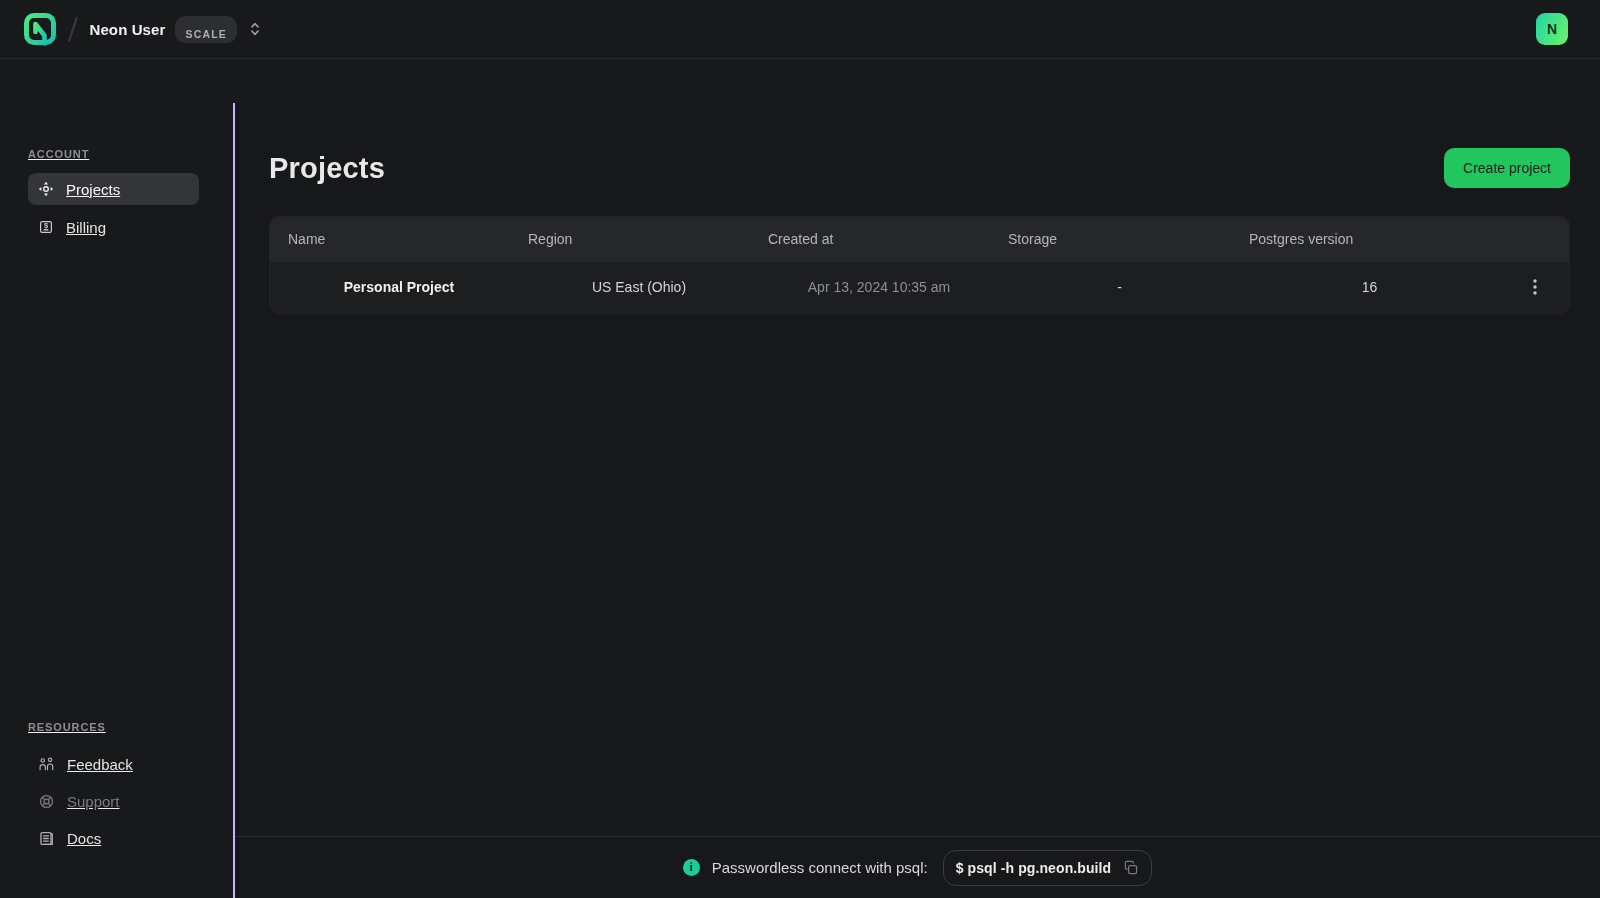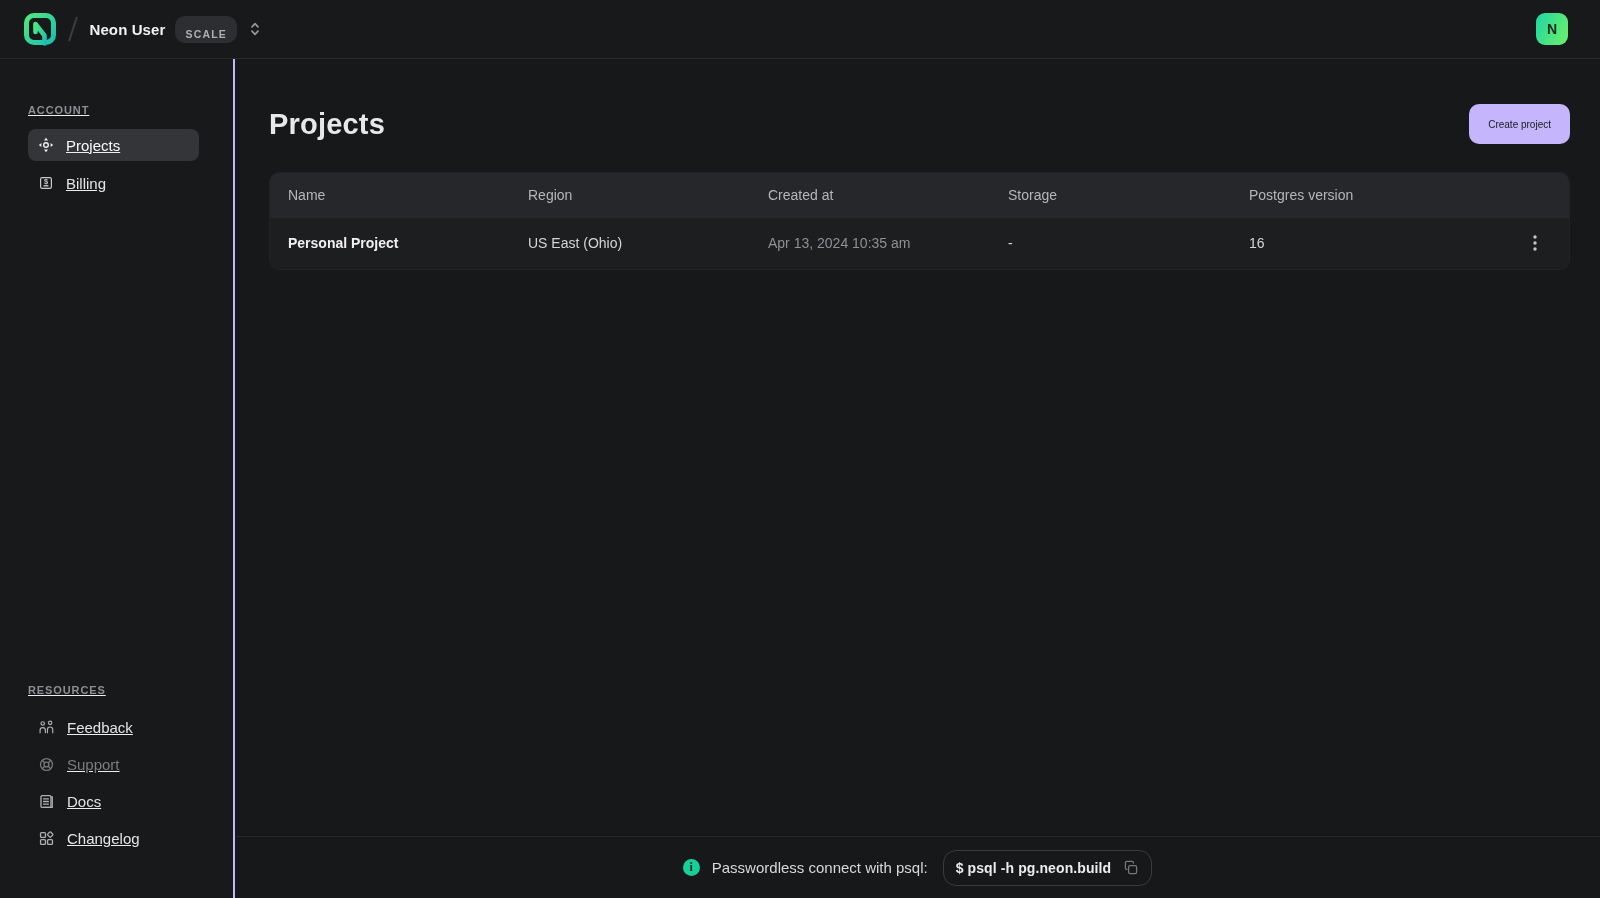--- a/index.html
+++ b/index.html
@@ -3,21 +3,21 @@
 <meta charset="utf-8">
 <style>
   * { box-sizing: border-box; margin: 0; padding: 0; }
   html, body { width: 1600px; height: 898px; overflow: hidden; }
   body {
     background: #18191b;
     font-family: "Liberation Sans", sans-serif;
     color: #ededee;
     -webkit-font-smoothing: antialiased;
   }
-  .app { width: 1600px; height: 898px; display: flex; flex-direction: column; }
+  .app { width: 1600px; height: 898px; display: flex; flex-direction: column; gap: 44px; }
 
   
   .topbar {
     height: 59px; flex: 0 0 59px;
     display: flex; align-items: center; justify-content: space-between;
     border-bottom: 1px solid #27282b;
     padding: 0 32px 0 22px;
     background: #18191b;
   }
   .topbar-left { display: flex; align-items: center; }
@@ -75,23 +75,23 @@
 
   
   .main { flex: 1; display: flex; flex-direction: column; min-width: 0; background: #17181a; }
   .page-head {
     display: flex; align-items: center; justify-content: space-between;
     padding: 45px 30px 0 34px;
   }
   .page-title { font-size: 29px; font-weight: 700; color: #e7e8e9; letter-spacing: .2px; }
   .create-btn {
     height: 40px; padding: 0 19px; border: none; border-radius: 10px;
-    background: #c4b5fd; color: #1b1c1e;
+    background: #22c55e; color: #1b1c1e;
     font-family: "Liberation Sans", sans-serif;
-    font-size: 10px; font-weight: 500; cursor: pointer;
+    font-size: 14px; font-weight: 500; cursor: pointer;
   }
 
   .table-wrap {
     margin: 28px 30px 0 34px;
     border-radius: 10px; overflow: hidden;
     border: 1px solid rgba(255,255,255,0.05);
   }
   table { width: 100%; border-collapse: collapse; table-layout: fixed; }
   col.c-name { width: 240px; } col.c-region { width: 240px; }
   col.c-created { width: 240px; } col.c-storage { width: 241px; }
@@ -99,20 +99,21 @@
   thead th {
     background: #26272a; height: 44px;
     font-size: 14px; font-weight: 500; color: #b5b6b8;
     text-align: left; padding: 0 0 0 18px; cursor: pointer;
   }
   tbody td {
     background: #1d1e20; height: 52px;
     font-size: 14px; color: #d4d5d7;
     padding: 0 0 0 18px;
     border-top: 1px solid rgba(255,255,255,0.045);
+    text-align: center;
   }
   td.cell-name { font-weight: 700; color: #f0f0f1; }
   td.cell-dim { color: #8f9093; }
   td.cell-actions { text-align: right; padding: 0 28px 0 0; }
   .kebab { display: inline-flex; color: #c6c7c9; cursor: pointer; padding: 4px; }
 
   .main-spacer { flex: 1; }
 
   
   .footer {
@@ -231,31 +232,20 @@
         <span class="sicon">
           <svg viewBox="0 0 16 16" width="17" height="17" fill="none" stroke="currentColor" stroke-width="1.25" stroke-linecap="round">
             <rect x="2.8" y="2.4" width="9.4" height="11.2" rx="1.2"></rect>
             <path d="M12.2 3.6 h1.2 v10 h-8"></path>
             <path d="M5.2 5.6 h4.6 M5.2 8 h4.6 M5.2 10.4 h4.6"></path>
           </svg>
         </span>
         <span>Docs</span>
       </a>
 
-      <a class="side-item res-item">
-        <span class="sicon">
-          <svg viewBox="0 0 16 16" width="17" height="17" fill="none" stroke="currentColor" stroke-width="1.25">
-            <rect x="2.4" y="2.4" width="4.6" height="4.6" rx="0.9"></rect>
-            <rect x="2.4" y="9" width="4.6" height="4.6" rx="0.9"></rect>
-            <rect x="9" y="9" width="4.6" height="4.6" rx="0.9"></rect>
-            <rect x="9.5" y="2.3" width="4" height="4" rx="0.9" transform="rotate(45 11.5 4.3)"></rect>
-          </svg>
-        </span>
-        <span>Changelog</span>
-      </a>
     </aside>
 
     <main class="main">
 
       <div class="page-head">
         <h1 class="page-title">Projects</h1>
         <button class="create-btn">Create project</button>
       </div>
 
       <div class="table-wrap">

